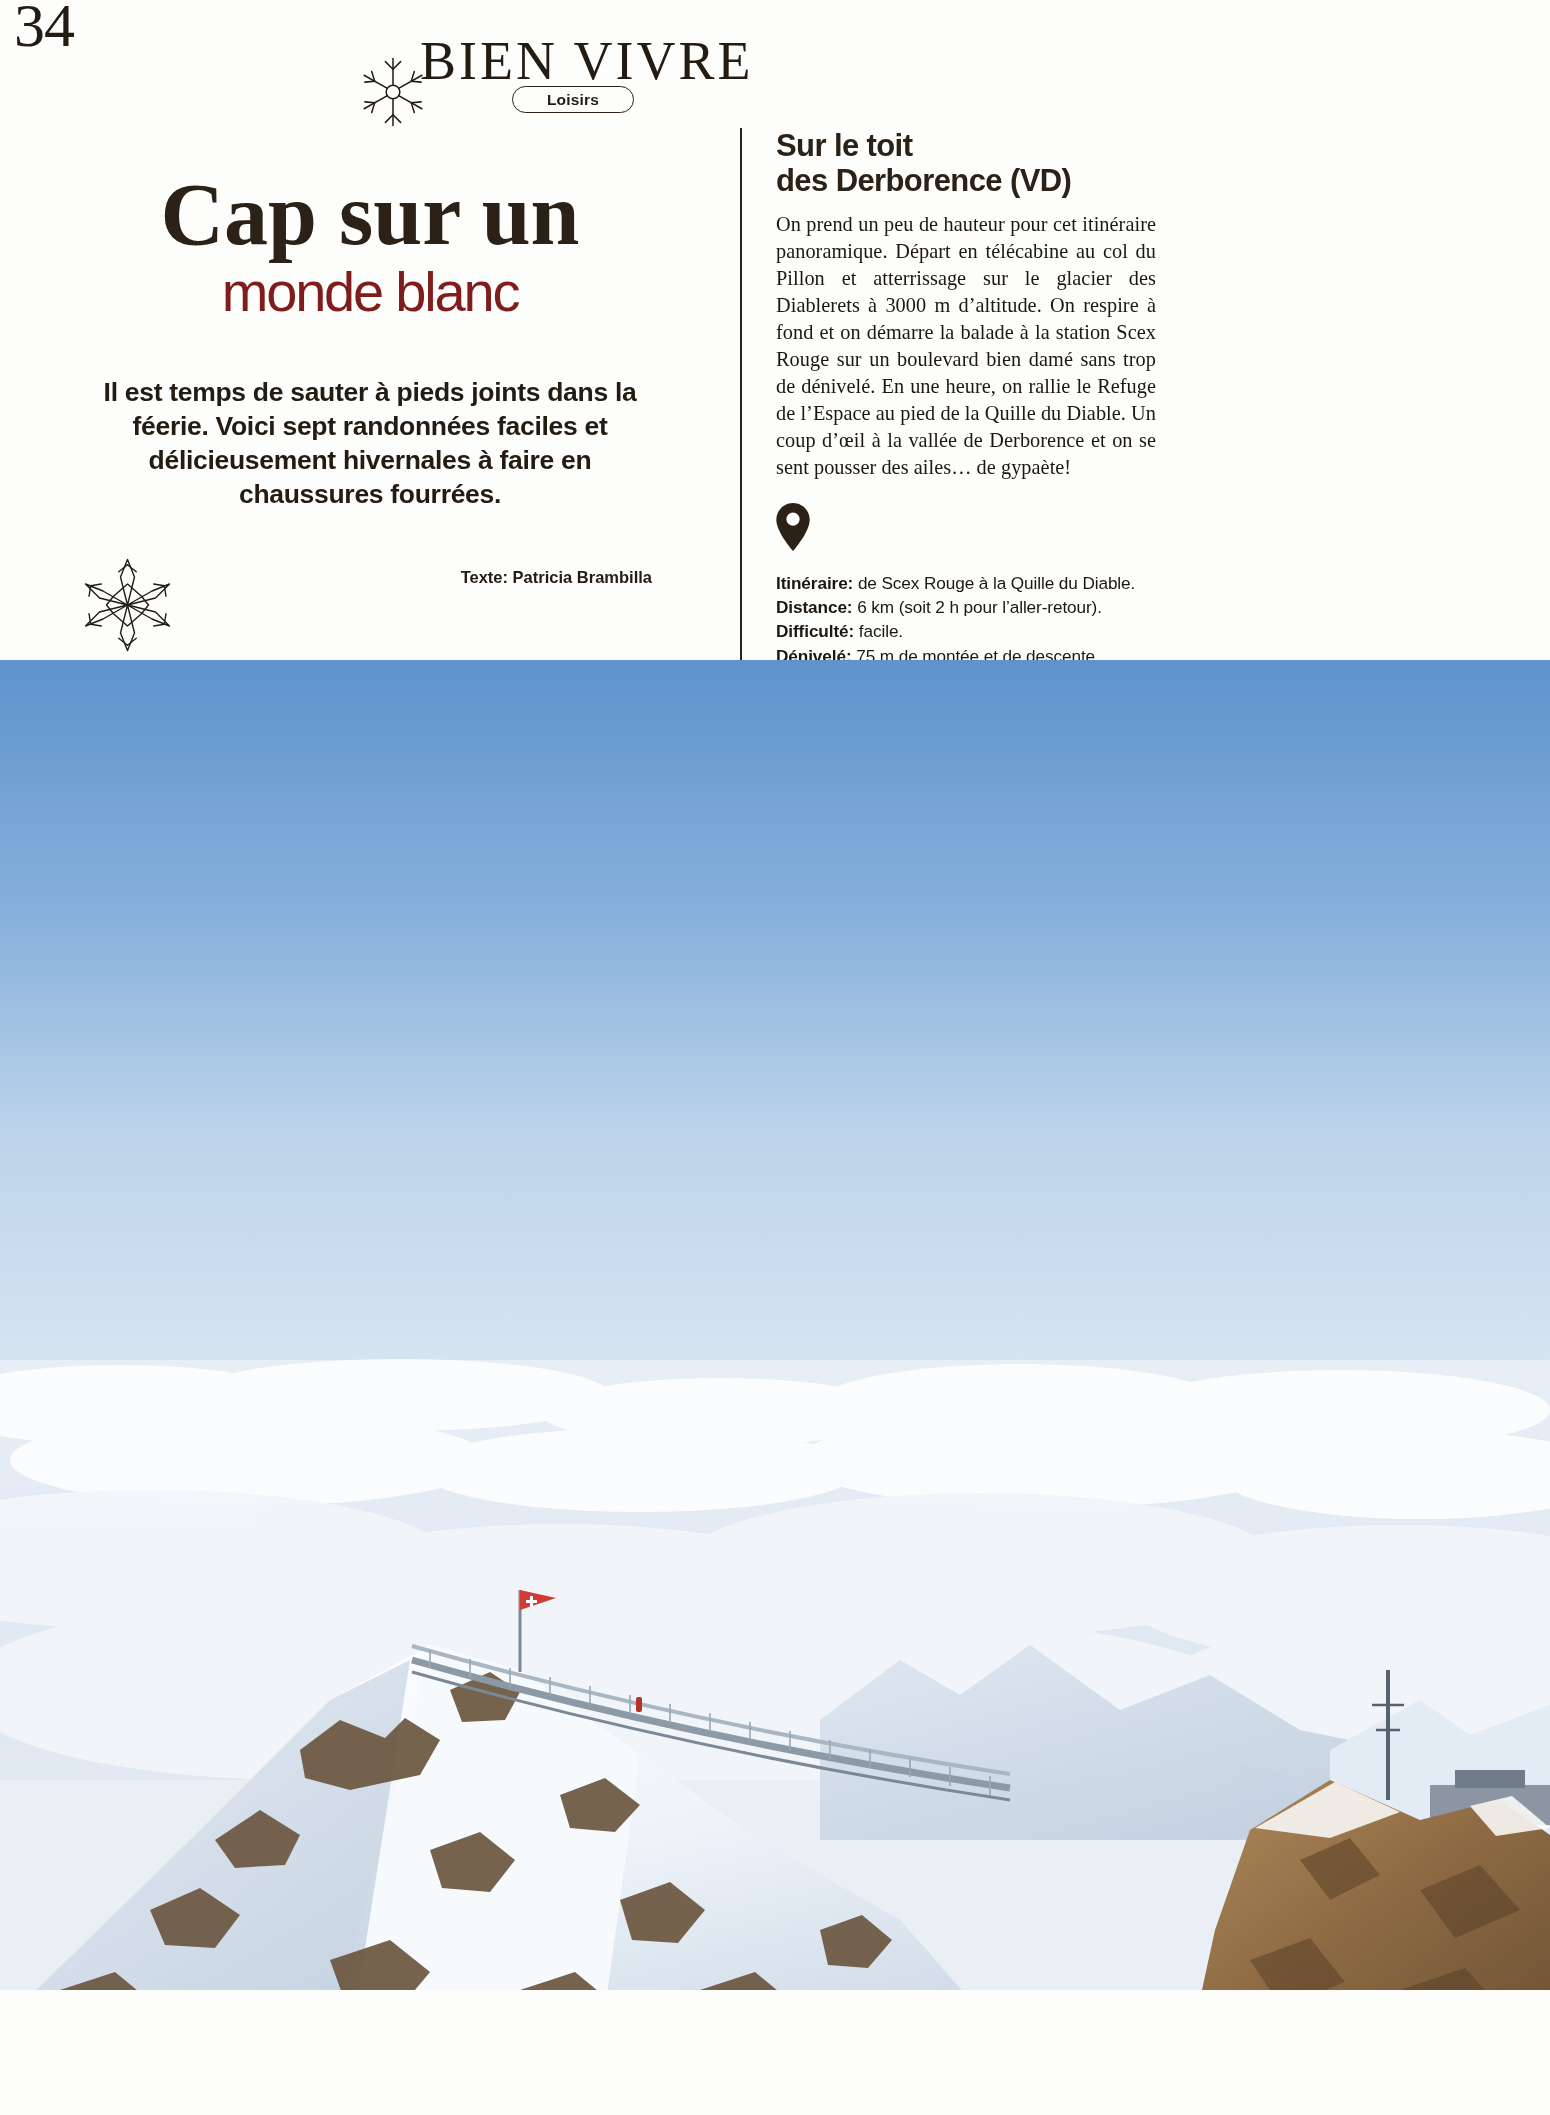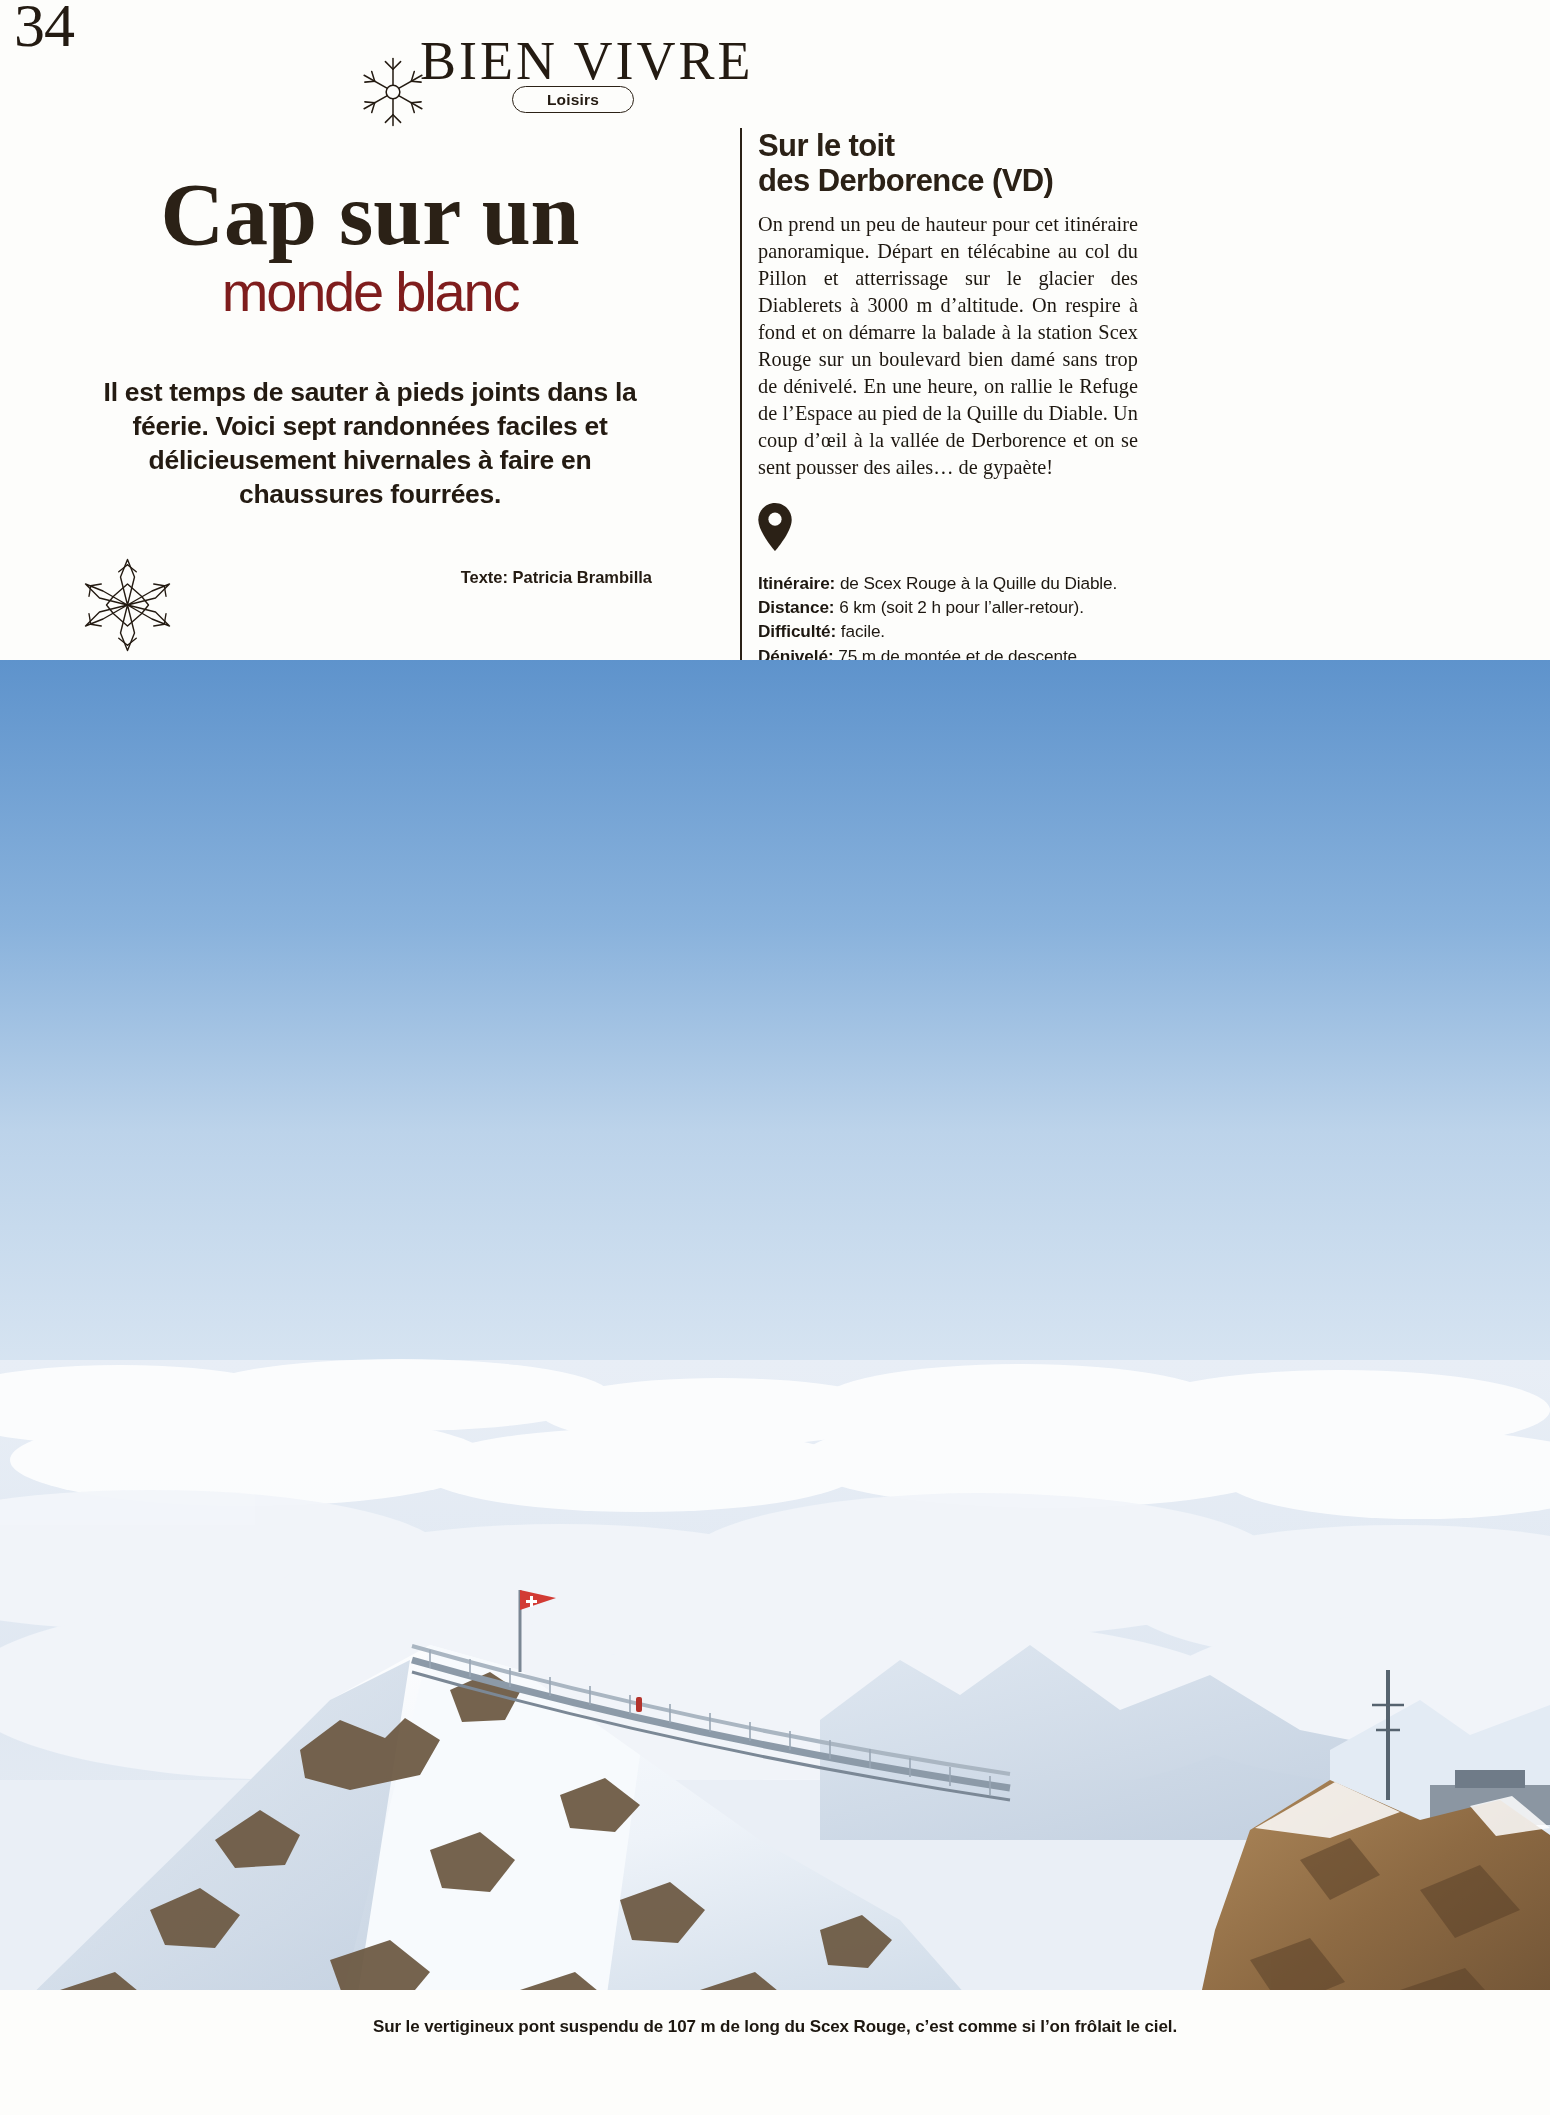--- a/index.html
+++ b/index.html
@@ -136,21 +136,21 @@
     width: 105px;
     height: 110px;
   }
 
   
   .right-col {
     position: absolute;
     left: 740px;
     top: 128px;
     width: 380px;
-    padding-left: 16px;
+    padding-left: 34px;
     border-left: 2px solid #2b2116;
     box-sizing: content-box;
   }
   .sub-head {
     font-family: "Liberation Sans", sans-serif;
     font-size: 31px;
     line-height: 1.14;
     font-weight: 700;
     color: #2b2116;
     letter-spacing: -0.6px;
@@ -430,16 +430,15 @@
         <path d="M1400,1330 L1465,1308 L1505,1352 L1438,1378 Z"></path>
       </g>
       <g fill="#ffffff" opacity="0.85">
         <path d="M1255,1168 L1335,1122 L1400,1152 L1330,1178 Z"></path>
         <path d="M1470,1146 L1512,1136 L1550,1168 L1496,1176 Z"></path>
       </g>
 
       <rect x="0" y="1330" width="1550" height="55" fill="#fdfdfb"></rect>
     </svg>
 
-    <div class="caption">Sur le vertigineux pont suspendu de 107 m de long du Scex Rouge, c’est comme si l’on frôlait le ciel.</div>
   </div>
 
 </div>
 
 </body></html>

